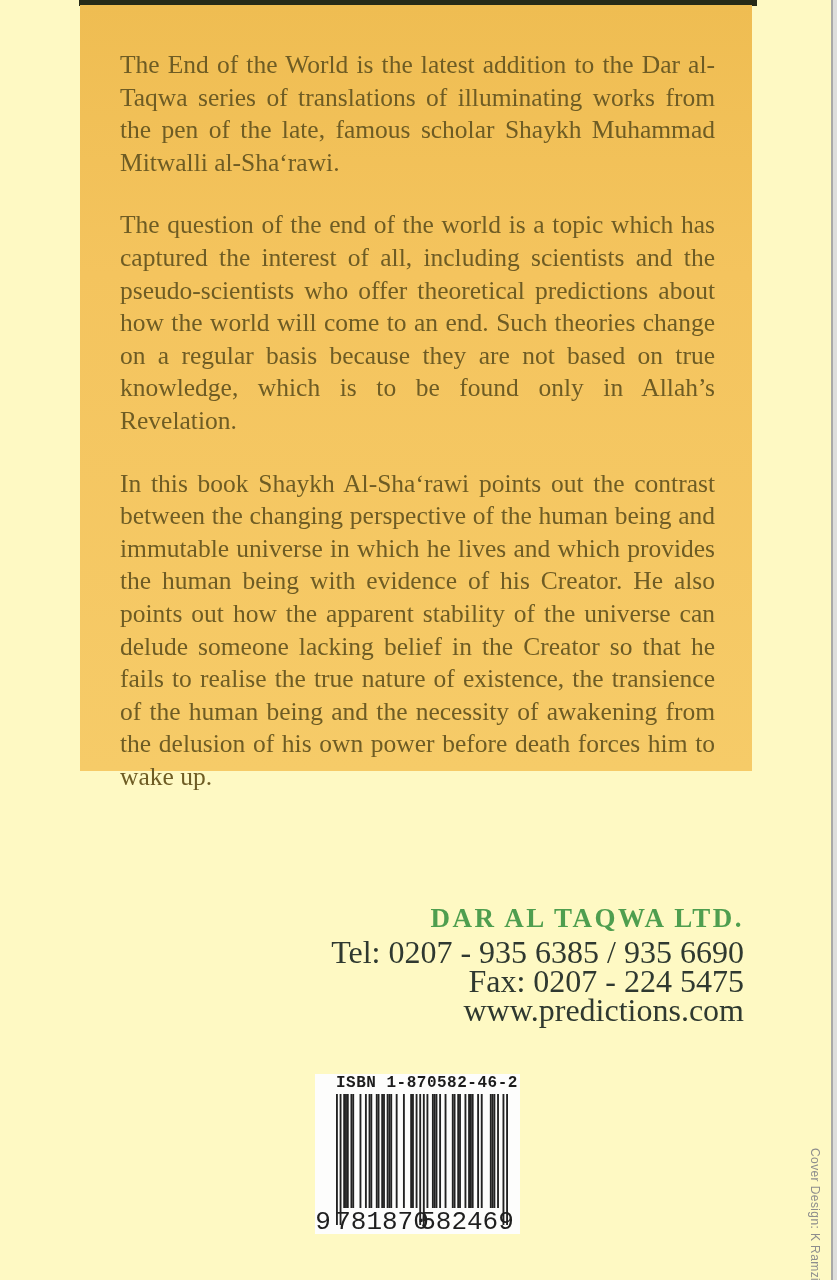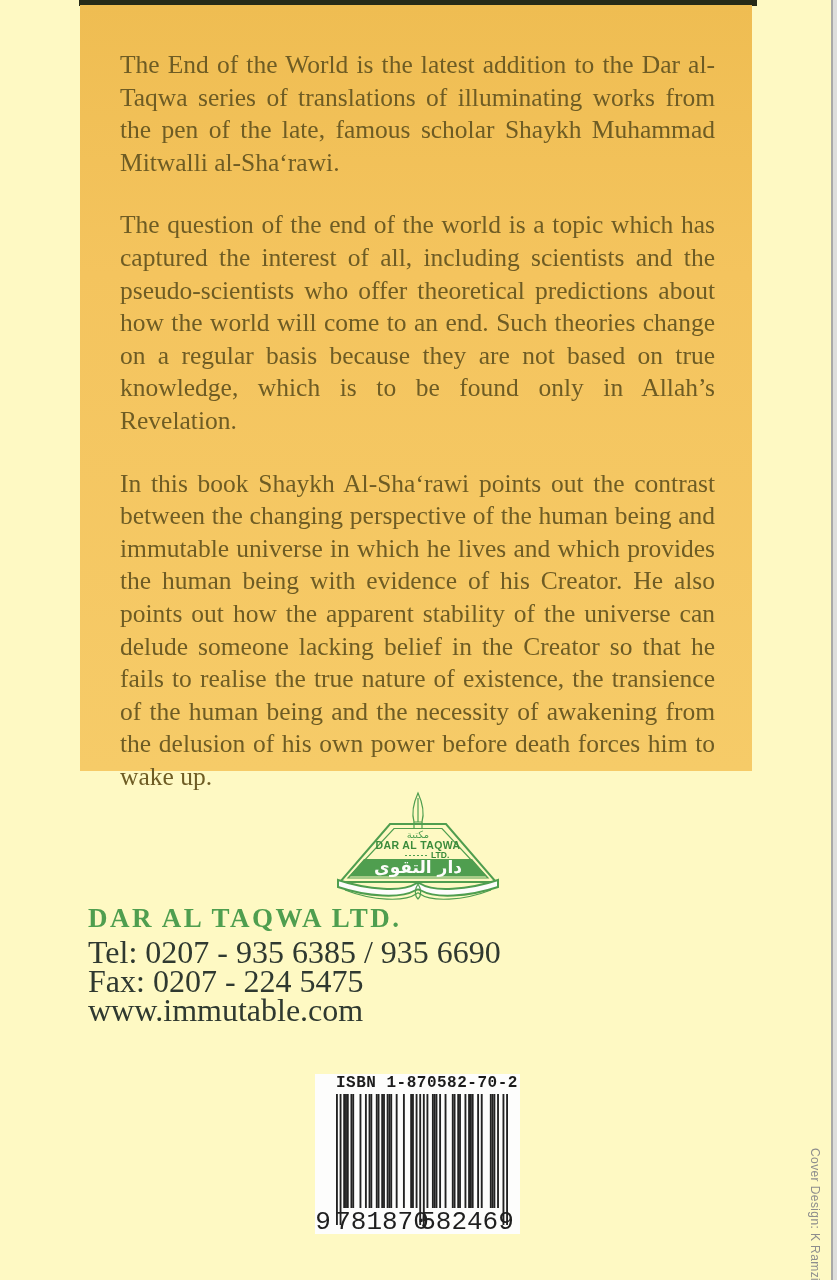--- a/index.html
+++ b/index.html
@@ -13,21 +13,21 @@
   
   .blurb-panel{
     position:absolute;left:80px;top:5px;width:672px;height:766px;
     background:linear-gradient(180deg,#EFBD52 0%,#F4C45E 35%,#F6CB68 100%);
     box-sizing:border-box;padding:44px 37px 0 40px;
     color:#6E5C24;
     font-size:25.5px;line-height:32.6px;text-align:justify;
   }
   .blurb-panel p{margin:0 0 30px 0;}
   
-  .center-col{position:absolute;left:88px;width:672px;text-align:left;}
+  .center-col{position:absolute;left:72px;width:672px;text-align:right;}
   .logo-wrap{position:absolute;left:333px;top:791px;width:170px;height:118px;}
   .logo-wrap svg{display:block;overflow:visible;}
   .lg-stroke{fill:none;stroke:#4F9E4F;stroke-width:2;}
   .lg-stroke-thin{fill:none;stroke:#4F9E4F;stroke-width:1.2;}
   .lg-fill{fill:#4F9E4F;stroke:none;}
   .lg-name{font-family:"Liberation Sans","DejaVu Sans",sans-serif;font-size:10.5px;font-weight:bold;fill:#3B8B3B;letter-spacing:.4px;}
   .lg-ltd{font-family:"Liberation Sans","DejaVu Sans",sans-serif;font-size:8.5px;font-weight:bold;fill:#3B8B3B;}
   .lg-ar-top{font-family:"DejaVu Sans",sans-serif;font-size:10px;fill:#4F9E4F;}
   .lg-ar-main{font-family:"DejaVu Sans",sans-serif;font-size:17px;font-weight:bold;fill:#FDFDFB;}
   .publisher-name{top:903px;font-size:27px;font-weight:bold;letter-spacing:2.5px;color:#4F9E4F;}
@@ -65,51 +65,28 @@
 <div class="page">
 
   <div class="top-strip"></div>
 
   <div class="blurb-panel">
     <p>The End of the World is the latest addition to the Dar al-Taqwa series of translations of illuminating works from the pen of the late, famous scholar Shaykh Muhammad Mitwalli al-Sha‘rawi.</p>
     <p>The question of the end of the world is a topic which has captured the interest of all, including scientists and the pseudo-scientists who offer theoretical predictions about how the world will come to an end. Such theories change on a regular basis because they are not based on true knowledge, which is to be found only in Allah’s Revelation.</p>
     <p>In this book Shaykh Al-Sha‘rawi points out the contrast between the changing perspective of the human being and immutable universe in which he lives and which provides the human being with evidence of his Creator. He also points out how the apparent stability of the universe can delude someone lacking belief in the Creator so that he fails to realise the true nature of existence, the transience of the human being and the necessity of awakening from the delusion of his own power before death forces him to wake up.</p>
   </div>
 
-  <div class="logo-wrap">
-    <svg width="170" height="118" viewBox="0 0 170 118">
-
-      <path class="lg-stroke-thin" d="M85,2 C80,13 78.5,22 81,31 L89,31 C91.5,22 90,13 85,2 Z"></path>
-      <path class="lg-stroke-thin" d="M85,7 L85,31"></path>
-      <path class="lg-stroke-thin" d="M81,31 L81,38 M89,31 L89,38"></path>
-
-      <path class="lg-stroke" d="M57,33 L113,33 L163,91 L7,91 Z"></path>
-      <path class="lg-stroke-thin" d="M61,37.5 L109,37.5 L155,87 L15,87 Z"></path>
-
-      <text class="lg-ar-top" x="85" y="47" text-anchor="middle">مكتبة</text>
-      <text class="lg-name" x="85" y="58" text-anchor="middle">DAR AL TAQWA</text>
-      <text class="lg-ltd" x="98" y="67" text-anchor="start">LTD.</text>
-      <path class="lg-stroke-thin" d="M72,64.5 L95,64.5" stroke-dasharray="2,2"></path>
-
-      <path class="lg-fill" d="M31,68 L139,68 L154,85.5 L16,85.5 Z"></path>
-      <text class="lg-ar-main" x="85" y="82" text-anchor="middle">دار التقوى</text>
-
-      <path d="M5,89 C35,99 70,101 82,93 C84.5,91.5 85.5,91.5 88,93 C100,101 135,99 165,89 L165,96 C135,106 102,107.5 88,99.5 C85.5,98 84.5,98 82,99.5 C68,107.5 35,106 5,96 Z" fill="#FDFDFB" class="" stroke="#4F9E4F" stroke-width="2"></path>
-      <path class="lg-stroke-thin" d="M12,99 C40,110 72,111 83,103 C85,101.5 85,101.5 87,103 C98,111 130,110 158,99"></path>
-      <path class="lg-stroke-thin" d="M85,93 C81.5,98 81.5,105 85,108 C88.5,105 88.5,98 85,93 Z"></path>
-    </svg>
-  </div>
 
   <div class="center-col publisher-name">DAR AL TAQWA LTD.</div>
   <div class="center-col contact tel-line">Tel: 0207 - 935 6385 / 935 6690</div>
   <div class="center-col contact fax-line">Fax: 0207 - 224 5475</div>
-  <div class="center-col contact website-line">www.immutable.com</div>
+  <div class="center-col contact website-line">www.predictions.com</div>
 
   <div class="barcode-block">
-    <div class="isbn-label">ISBN 1-870582-70-2</div>
+    <div class="isbn-label">ISBN 1-870582-46-2</div>
     <svg class="barcode-svg" width="205" height="140" viewBox="0 0 205 140">
       <g id="bc-bars">
           <rect x="21.00" y="0" width="1.86" height="131" fill="#222222"></rect>
           <rect x="24.62" y="0" width="1.86" height="131" fill="#222222"></rect>
           <rect x="28.24" y="0" width="1.86" height="114" fill="#222222"></rect>
           <rect x="30.05" y="0" width="1.86" height="114" fill="#222222"></rect>
           <rect x="31.86" y="0" width="1.86" height="114" fill="#222222"></rect>
           <rect x="35.48" y="0" width="1.86" height="114" fill="#222222"></rect>
           <rect x="37.29" y="0" width="1.86" height="114" fill="#222222"></rect>
           <rect x="44.53" y="0" width="1.86" height="114" fill="#222222"></rect>

